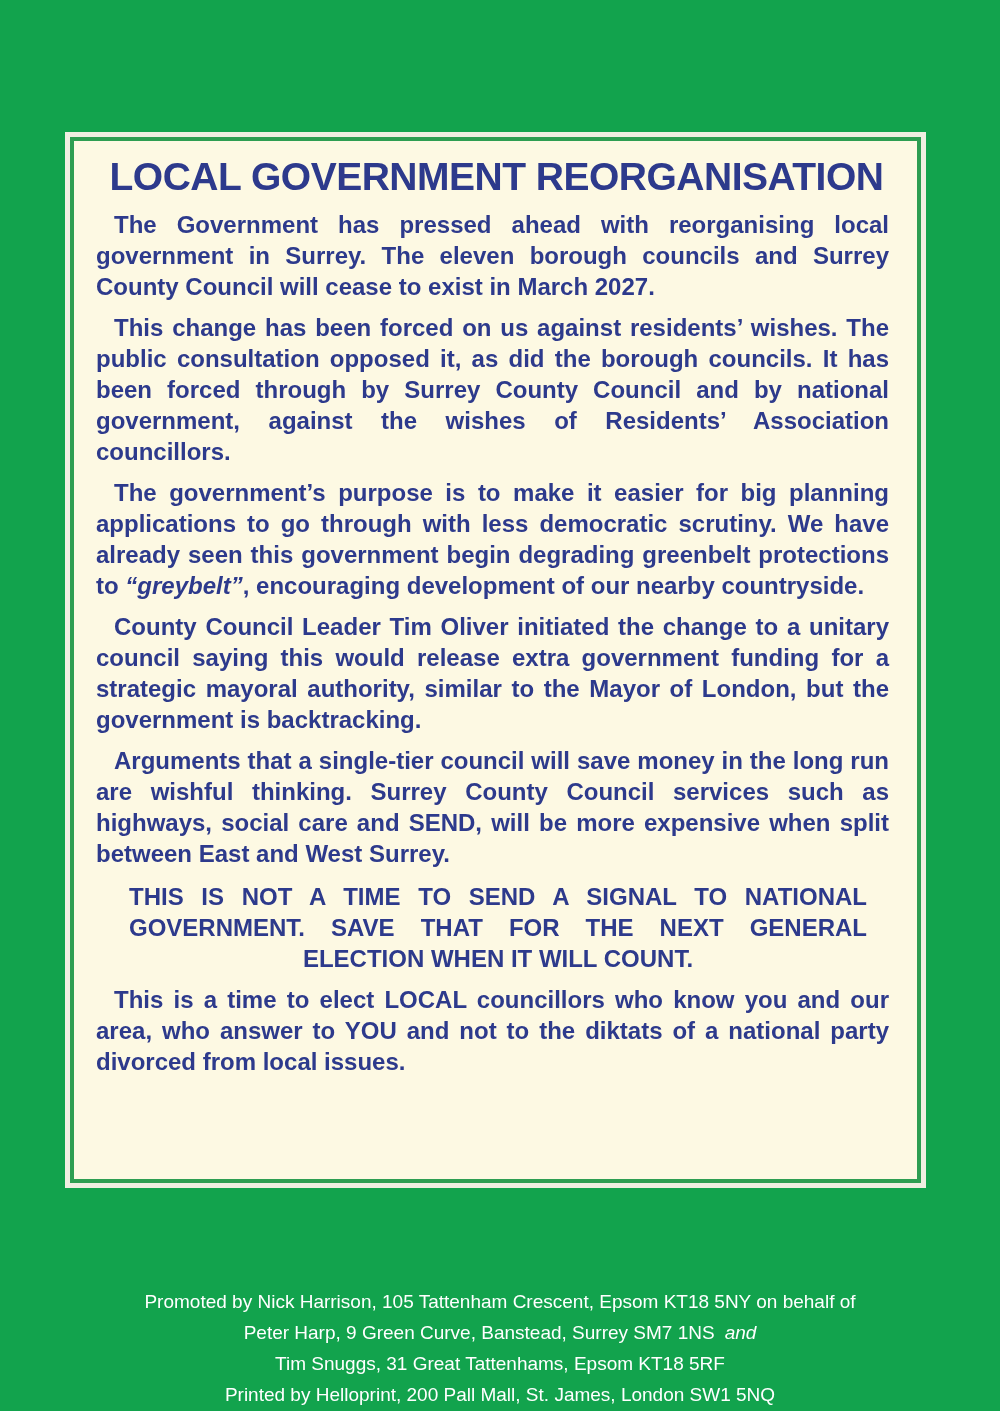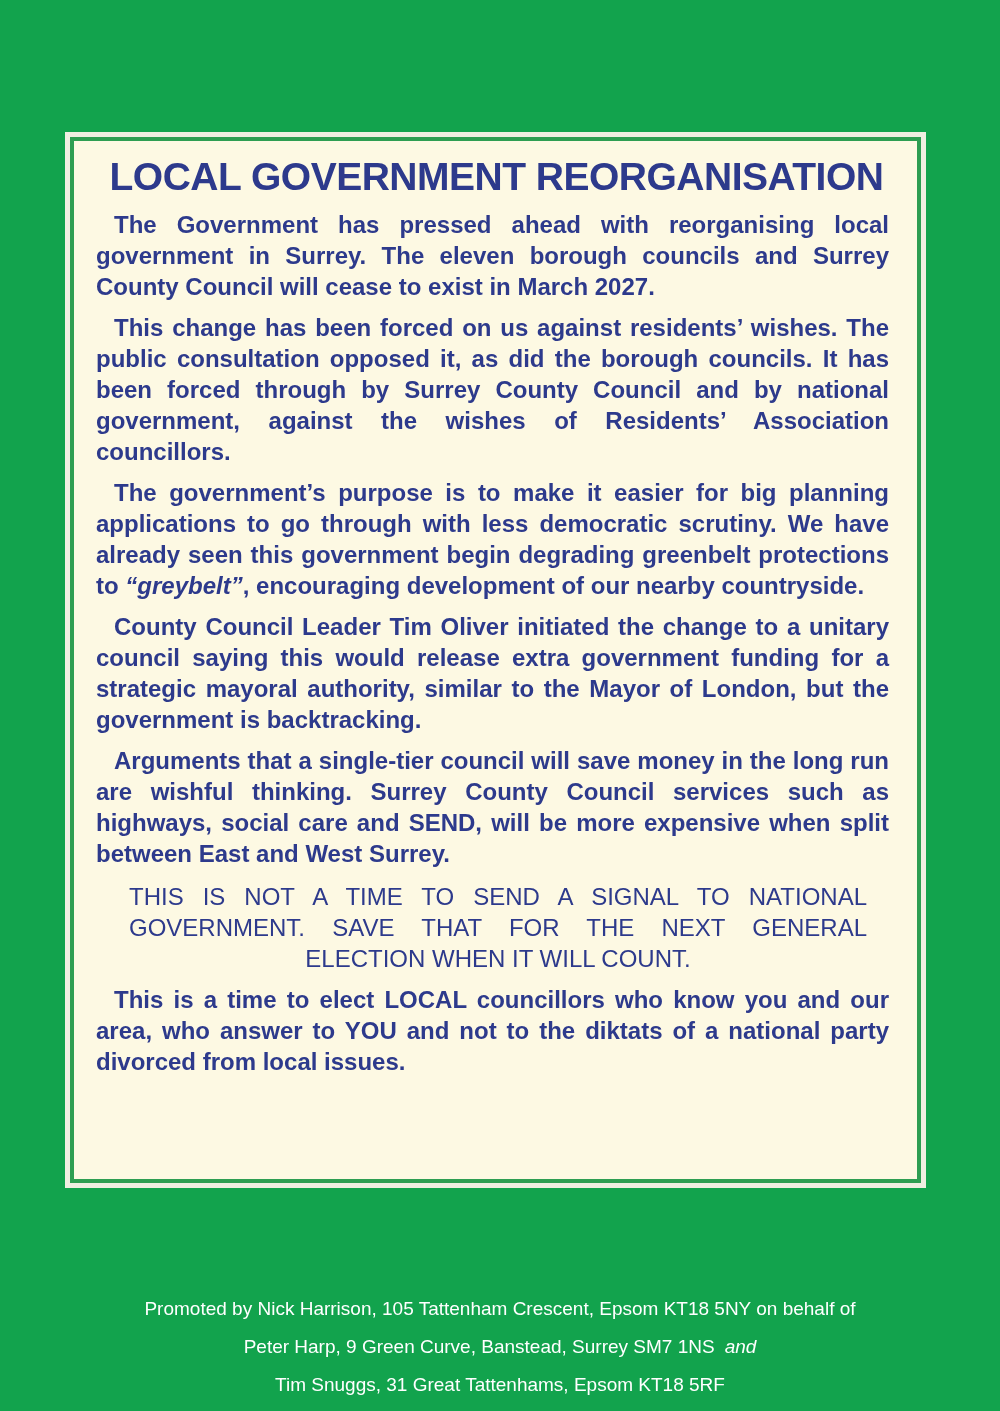--- a/index.html
+++ b/index.html
@@ -41,38 +41,38 @@
     line-height: 31px;
     text-align: justify;
     text-indent: 18px;
     color: #2d3a8c;
     font-weight: bold;
   }
   .para em {
     font-style: italic;
   }
   .para.emphasis {
-    font-weight: normal;
+    font-weight: bold;
     text-indent: 0;
     margin: 12px 30px 0 33px;
     text-align: justify;
     text-align-last: center;
   }
   .footer {
     position: absolute;
     left: 0;
     top: 1284px;
     width: 1000px;
     text-align: center;
     color: #ffffff;
     font-size: 19px;
     line-height: 27px;
   }
   .footer .imprint-line {
-    margin: 11px;
+    margin: 4px;
   }
   .footer em.and-gap {
     font-style: italic;
     margin-left: 10px;
   }
 </style>
 </head>
 <body>
 
 <div class="panel">

